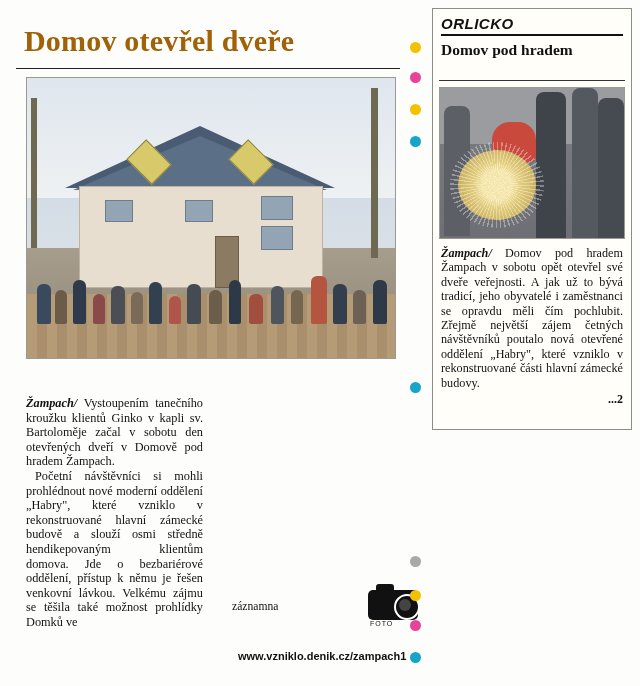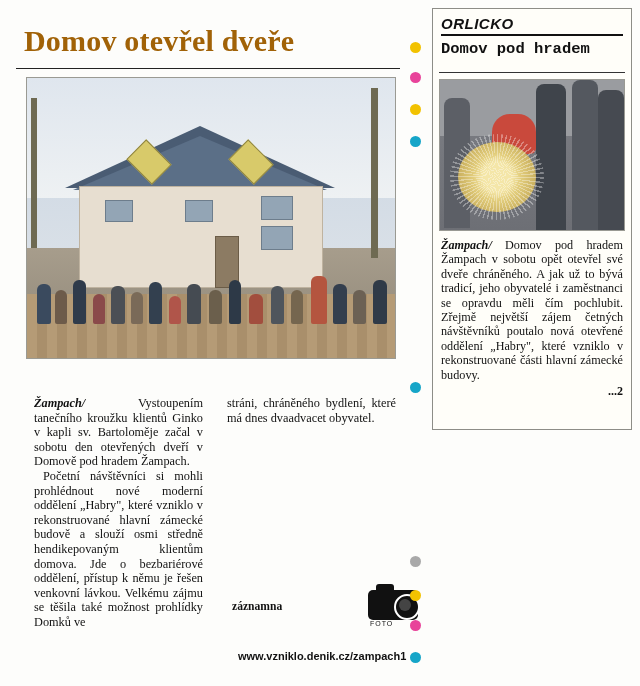--- a/index.html
+++ b/index.html
@@ -144,42 +144,42 @@
     display: flex;
     gap: 16px;
   }
   .col {
     width: 177px;
     font-size: 12.3px;
     line-height: 14.6px;
     text-align: justify;
     hyphens: auto;
   }
-  .col p { margin: 0 0 0 8px; text-indent: 9px; }
+  .col p { margin: 0 0 0 0; text-indent: 9px; }
   .col p.first { text-indent: 0; }
   .lead-city {
     font-style: italic;
     font-weight: bold;
   }
   .byline {
     text-align: right;
     font-weight: bold;
     font-style: normal;
   }
   
   .credit-block {
     position: absolute;
     left: 218px;
     top: 590px;
     width: 172px;
     font-size: 11.6px;
     line-height: 13.5px;
     font-weight: bold;
   }
-  .credit-line2 { font-weight: bold; }
+  .credit-line2 { font-weight: normal; }
   .camera {
     position: absolute;
     left: 352px;
     top: 572px;
     width: 54px;
     height: 44px;
   }
   .cam-body {
     position: absolute;
     left: 2px; top: 8px;
@@ -258,25 +258,25 @@
     font-size: 15px;
     letter-spacing: 0.5px;
     margin: 6px 0 2px 8px;
   }
   .kicker-rule {
     height: 2px;
     background: #111;
     margin: 2px 8px 5px 8px;
   }
   .right-headline {
-    font-family: Liberation Mono, monospace;
+    font-family: Liberation Serif, serif;
     font-weight: bold;
     font-size: 15.5px;
     line-height: 17px;
-    margin: 0 8px 14px 8px;
+    margin: 0 8px 22px 8px;
   }
   .right-rule {
     height: 1px;
     background: #333;
     margin: 4px 6px 6px 6px;
   }
   .photo-right {
     position: relative;
     width: 184px;
     height: 150px;
@@ -375,21 +375,20 @@
       <div class="tree" style="left:4px;top:20px;width:6px;height:150px;"></div>
       <div class="tree" style="left:344px;top:10px;width:7px;height:170px;"></div>
     </div>
 
     <div class="body-wrap">
       <div class="col">
         <p class="first"><span class="lead-city">Žampach/</span> <span>Vystoupením tanečního kroužku klientů Ginko v kapli sv. Bartoloměje začal v sobotu den otevřených dveří v Domově pod hradem Žampach.</span></p>
         <p>Početní návštěvníci si mohli prohlédnout nové moderní oddělení „Habry", které vzniklo v rekonstruované hlavní zámecké budově a slouží osmi středně hendikepovaným klientům domova. Jde o bezbariérové oddělení, přístup k němu je řešen venkovní lávkou. Velkému zájmu se těšila také možnost prohlídky Domků ve</p>
       </div>
       <div class="col">
-        <p class="first">stráni, chráněného bydlení, které má dnes dvaadvacet obyvatel.</p>
       </div>
     </div>
 
     <div class="credit-block">
       <div class="credit-line2">záznamna</div>
     </div>
 
     <div class="camera">
       <div class="cam-body"></div>
       <div class="cam-bump"></div>
@@ -426,18 +425,18 @@
       <div class="pr-wall"></div>
       <div class="pr-person" style="left:4px;top:18px;width:26px;height:130px;background:#5c5f66;"></div>
       <div class="pr-person" style="left:96px;top:4px;width:30px;height:146px;background:#3f444b;"></div>
       <div class="pr-person" style="left:132px;top:0px;width:26px;height:150px;background:#54585f;"></div>
       <div class="pr-person" style="left:158px;top:10px;width:26px;height:140px;background:#464a51;"></div>
       <div class="pr-person" style="left:52px;top:34px;width:44px;height:40px;background:#c9493c;border-radius:18px 18px 6px 6px;"></div>
       <div class="pr-straw"></div>
     </div>
 
     <div class="right-body">
-      <p><span class="lead-city">Žampach/</span> <span>Domov pod hradem Žampach v sobotu opět otevřel své dveře chráněného. A jak už to bývá tradicí, jeho obyvatelé i zaměstnanci se opravdu měli čím pochlubit. Zřejmě největší zájem četných návštěvníků poutalo nová otevřené oddělení „Habry", které vzniklo v rekonstruované části hlavní zámecké budovy.</span></p>
+      <p><span class="lead-city">Žampach/</span> <span>Domov pod hradem Žampach v sobotu opět otevřel své dveře veřejnosti. A jak už to bývá tradicí, jeho obyvatelé i zaměstnanci se opravdu měli čím pochlubit. Zřejmě největší zájem četných návštěvníků poutalo nová otevřené oddělení „Habry", které vzniklo v rekonstruované části hlavní zámecké budovy.</span></p>
     </div>
     <div class="jump">...2</div>
   </div>
 
 </div>
 
 </body></html>

